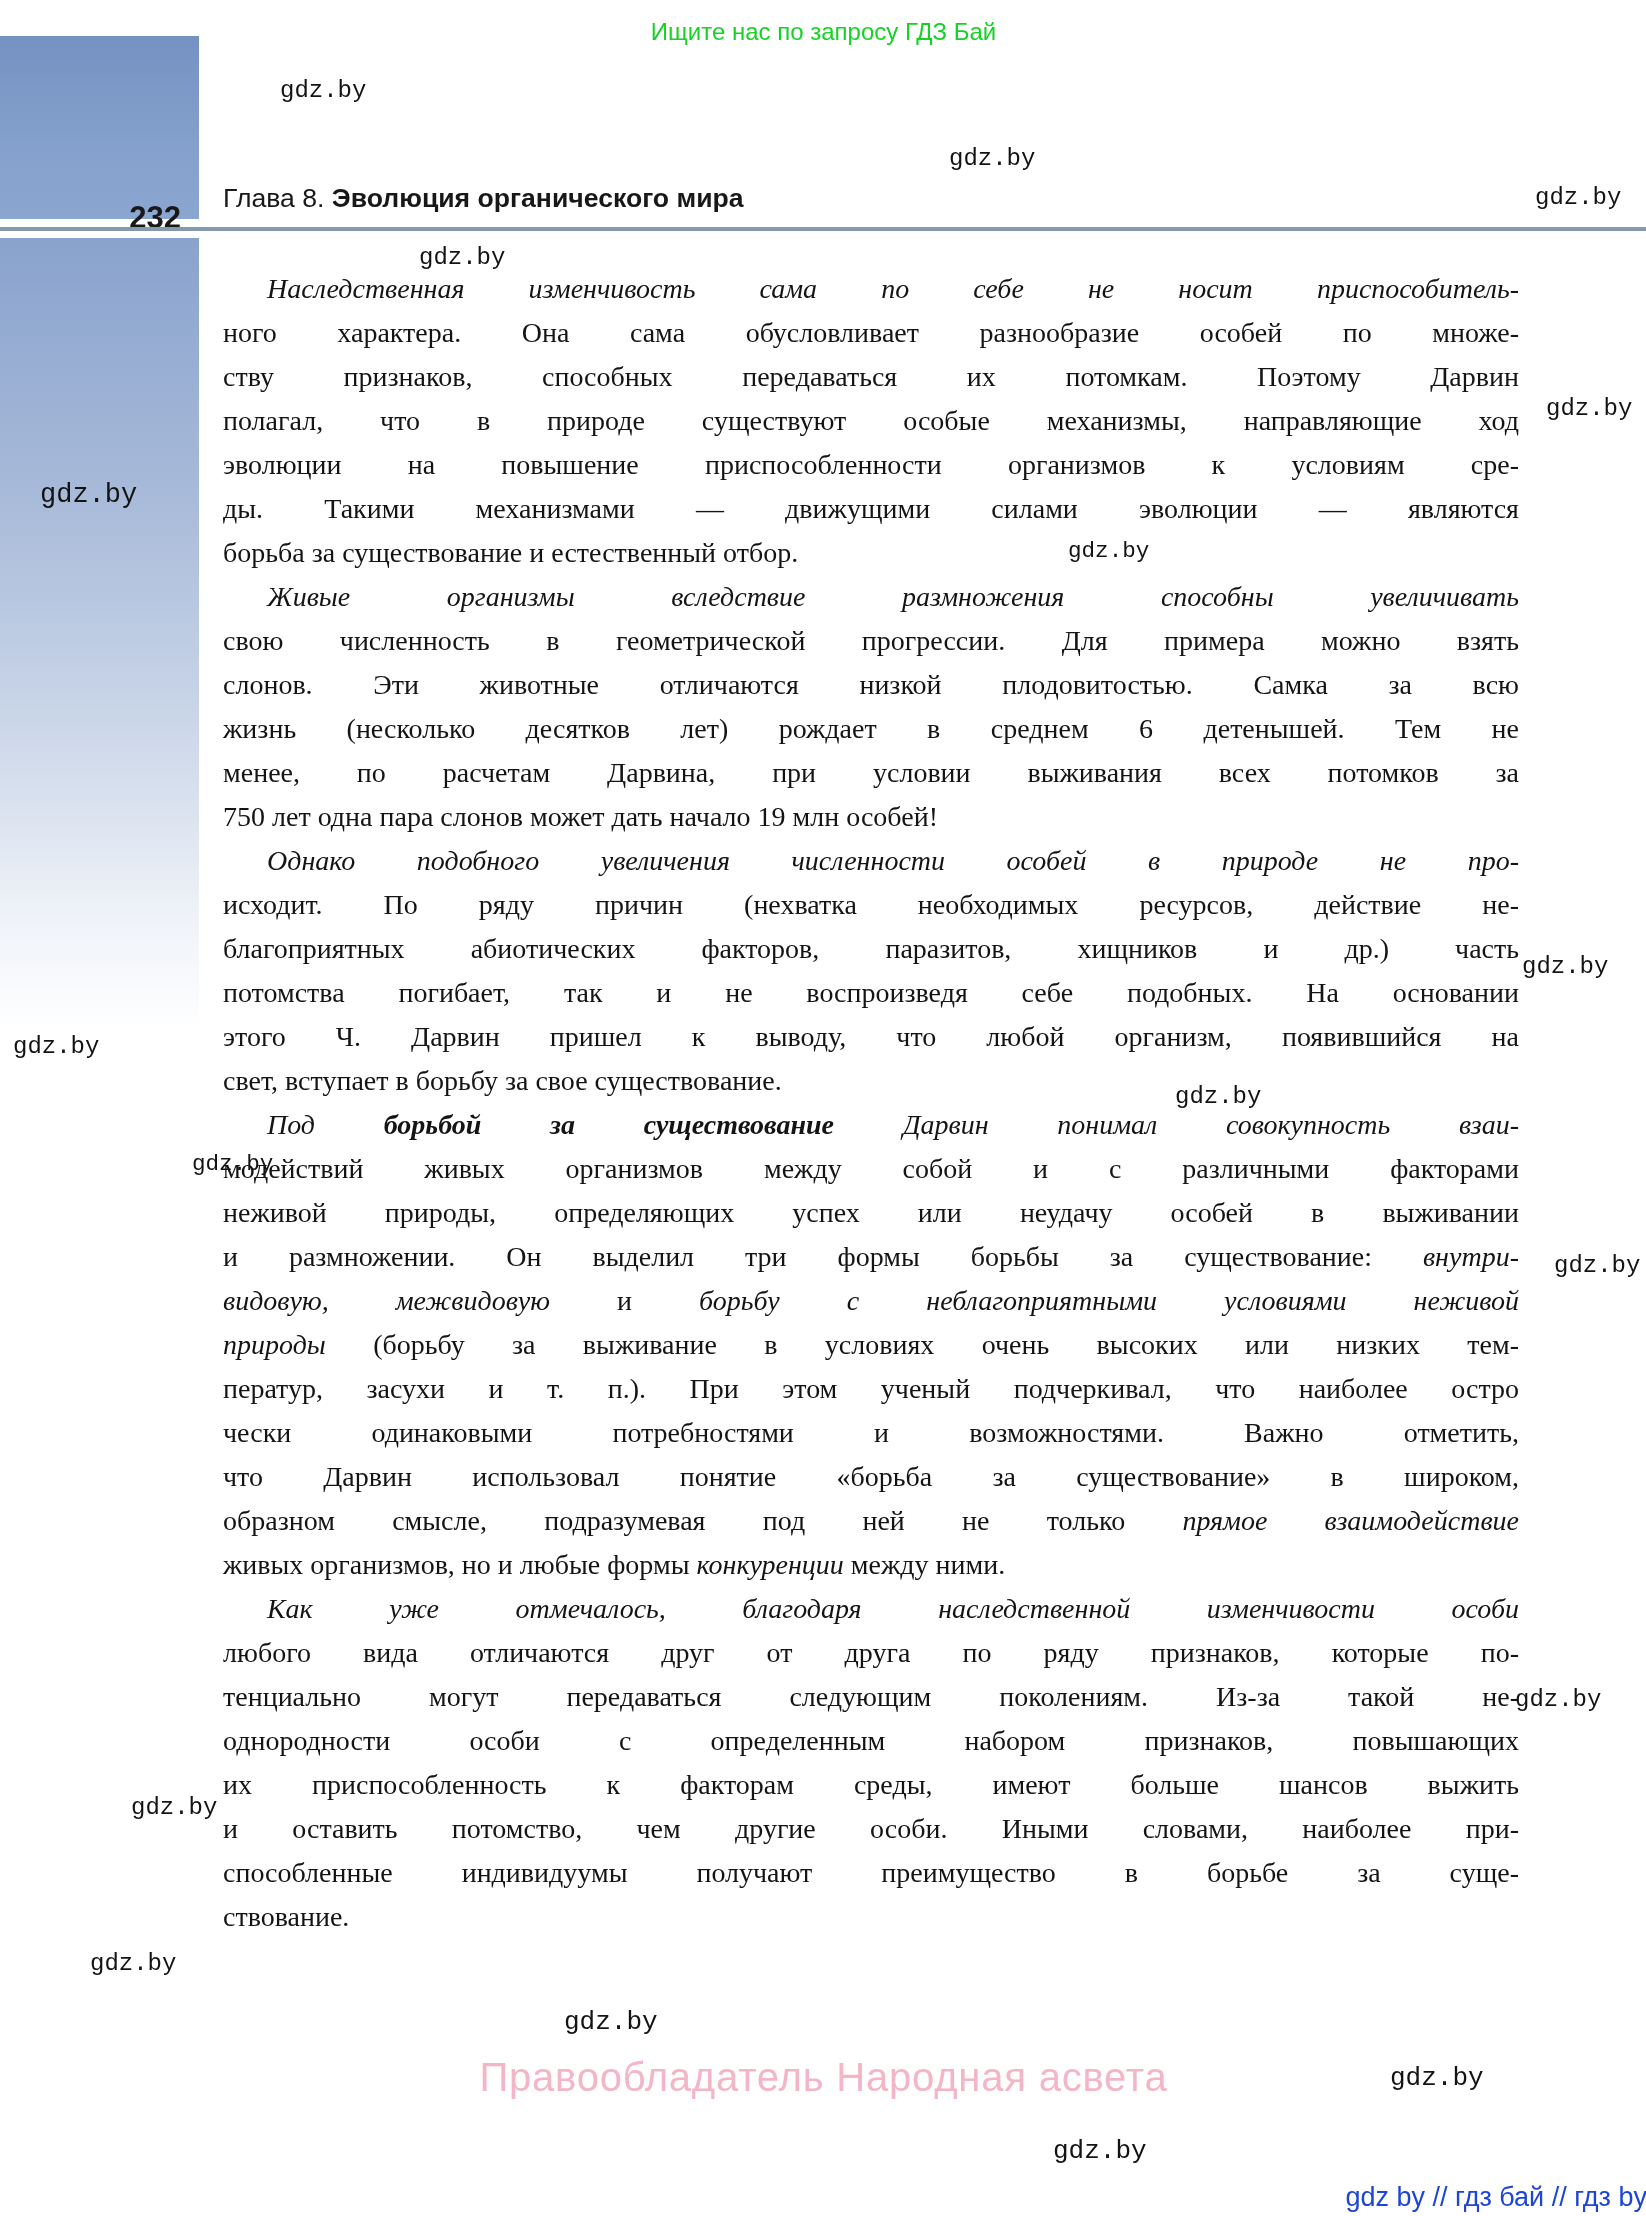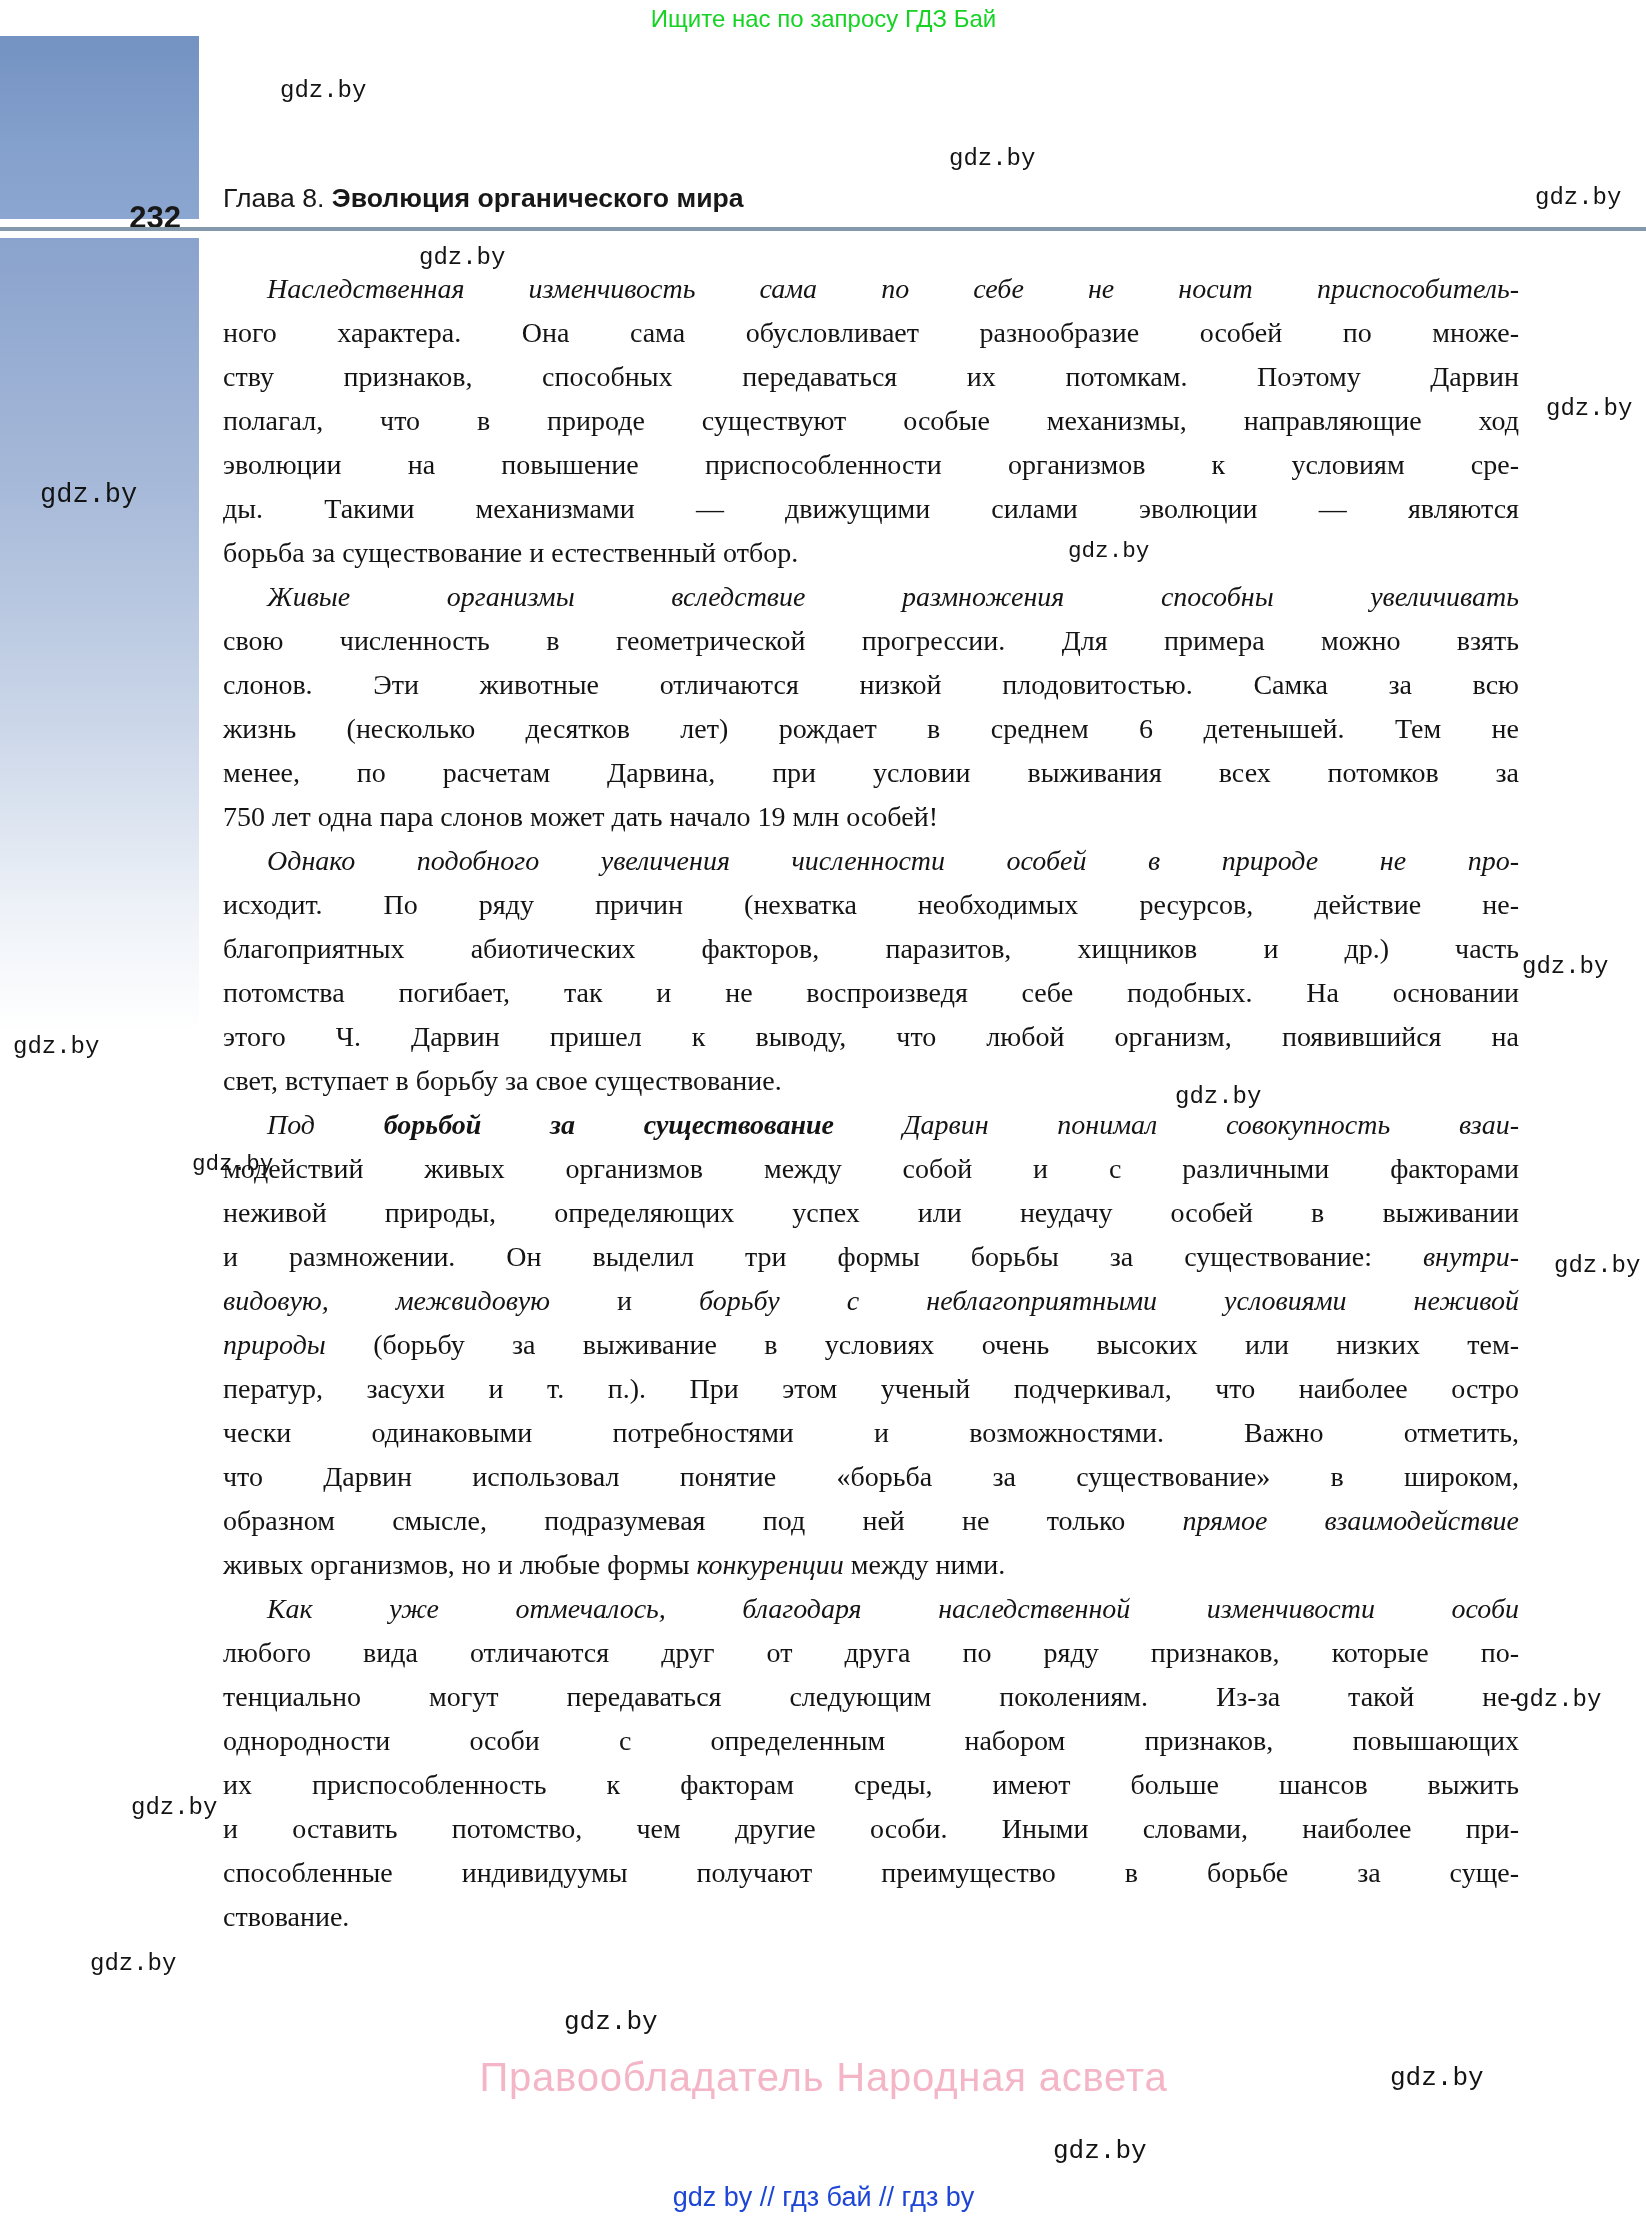--- a/index.html
+++ b/index.html
@@ -1,21 +1,21 @@
 <!DOCTYPE html>
 <html style="font-size:13px"><head>
 <meta charset="utf-8">
 <style>
   html,body { margin:0; padding:0; background:#ffffff; }
   .page {
     position:relative; width:1647px; height:2216px; background:#ffffff;
     font-family:"Liberation Serif", serif; overflow:hidden;
   }
   .top-banner {
-    position:absolute; top:5px; left:0; right:0; text-align:center;
+    position:absolute; top:18px; left:0; right:0; text-align:center;
     font-family:"Liberation Sans", sans-serif; font-size:24px; color:#15d323;
   }
   .sidebar-band {
     position:absolute; left:0; top:36px; width:199px; height:183px;
     background:linear-gradient(180deg,#7492c2 0%,#84a0cc 60%,#8ba6d0 100%);
   }
   .page-number {
     position:absolute; left:0; top:176px; width:181px; text-align:right;
     font-family:"Liberation Sans", sans-serif; font-weight:bold; font-size:31px; color:#181818;margin-top:24px;
   }
@@ -41,21 +41,21 @@
   .seg.b { font-weight:bold; }
   .seg.i { font-style:italic; }
   .watermark {
     position:absolute; font-family:Liberation Mono, monospace; color:#131313; white-space:nowrap;
   }
   .copyright {
     position:absolute; top:2055px; left:0; right:0; text-align:center;
     font-family:"Liberation Sans", sans-serif; font-size:40px; color:#f4b6c6; letter-spacing:0.8px;
   }
   .footer-links {
-    position:absolute; top:2182px; left:0; right:0; text-align:center;
+    position:absolute; top:2182px; left:0; right:0; text-align:right;
     font-family:"Liberation Sans", sans-serif; font-size:27px; color:#1d45d6;
   }
 </style>
 </head>
 <body>
 
 <div class="page">
 
   <div class="top-banner">Ищите нас по запросу ГДЗ Бай</div>
 

